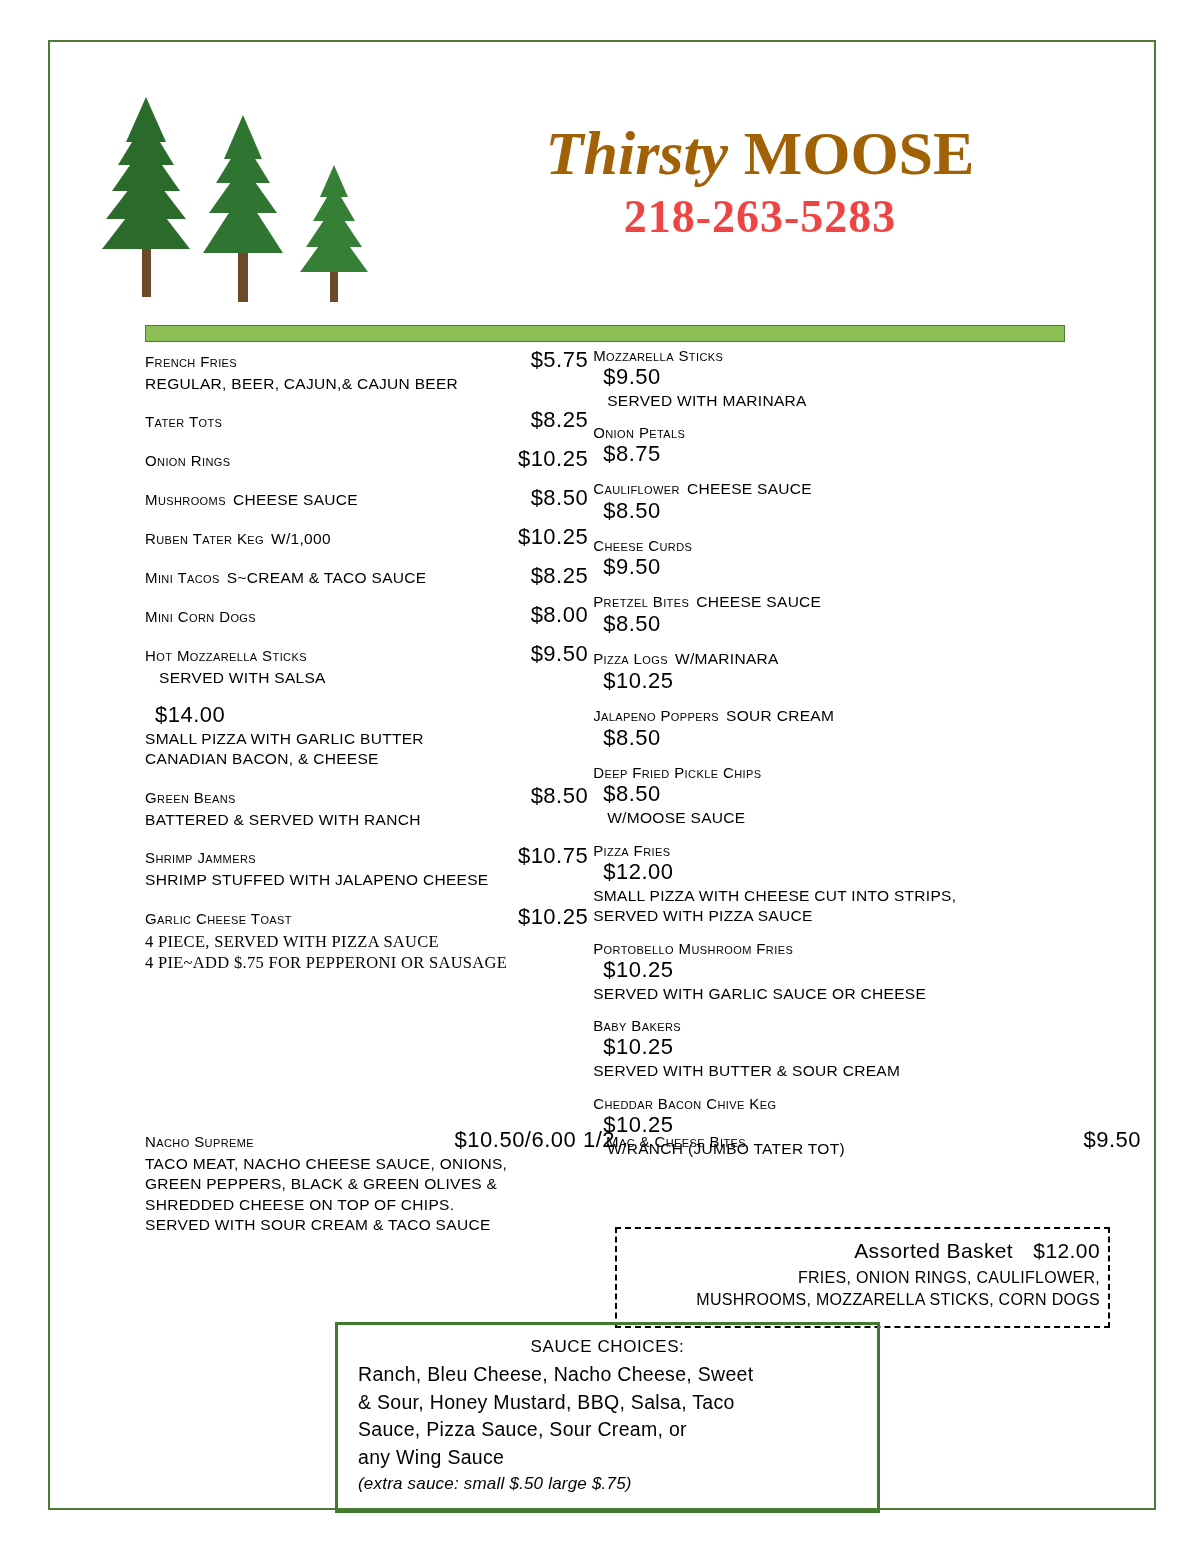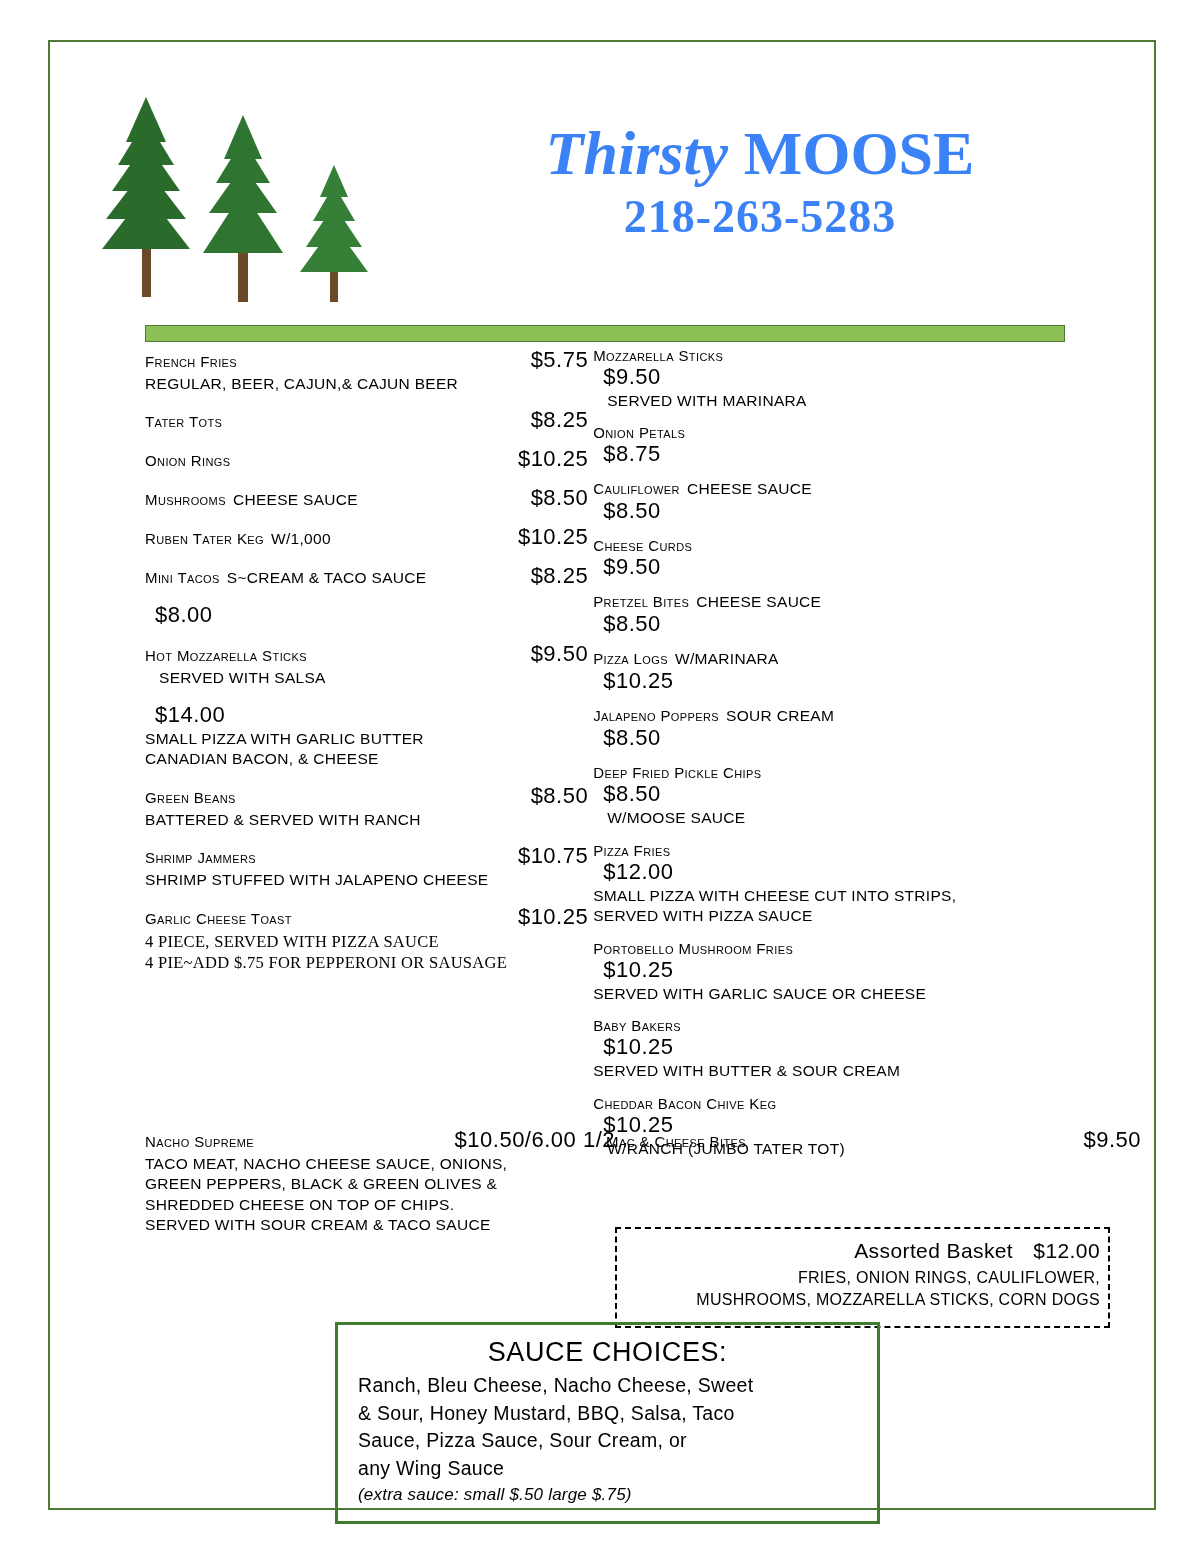--- a/index.html
+++ b/index.html
@@ -41,37 +41,37 @@
   .title-block {
     position: absolute;
     left: 380px;
     top: 80px;
     width: 660px;
     text-align: center;
   }
   .brand {
     font-family: "Liberation Serif", serif;
     font-size: 62px;
-    color: #3b82f6;
+    color: #a16207;
     letter-spacing: 0px;
     line-height: 1.0;
     white-space: nowrap;
   }
   .brand .italic {
     font-style: italic;
     font-weight: bold;
   }
   .brand .bold {
     font-weight: bold;
   }
   .phone {
     font-family: "Liberation Serif", serif;
     font-weight: bold;
     font-size: 46px;
-    color: #3b82f6;
+    color: #ef4444;
     margin-top: 6px;
     letter-spacing: 1px;
   }
   .green-bar {
     position: absolute;
     left: 95px;
     top: 283px;
     width: 920px;
     height: 17px;
     background: #8cbf55;
@@ -202,21 +202,21 @@
     position: absolute;
     left: 285px;
     top: 1280px;
     width: 545px;
     border: 3px solid #3f7a2e;
     box-sizing: border-box;
     padding: 12px 20px 16px 20px;
   }
   .sauce-title {
     text-align: center;
-    font-size: 27px;
+    font-size: 17px;
     letter-spacing: 0.6px;
     text-transform: uppercase;
     margin-bottom: 4px;
   }
   .sauce-line {
     font-size: 19.5px;
     letter-spacing: 0.3px;
     line-height: 1.42;
     white-space: nowrap;
   }
@@ -338,20 +338,24 @@
           <div class="namewrap">
             <span class="name">Mini Tacos</span>
             <span class="qual">s~cream &amp; taco sauce</span>
           </div>
           <span class="price">$8.25</span>
         </div>
       </div>
 
       <div class="item">
         <div class="row">
+          <div class="namewrap">
+            <span class="name">Mini Corn Dogs</span>
+            <span class="qual"></span>
+          </div>
           <span class="price">$8.00</span>
         </div>
       </div>
 
       <div class="item">
         <div class="row">
           <div class="namewrap">
             <span class="name">Hot Mozzarella Sticks</span>
             <span class="qual"></span>
           </div>

